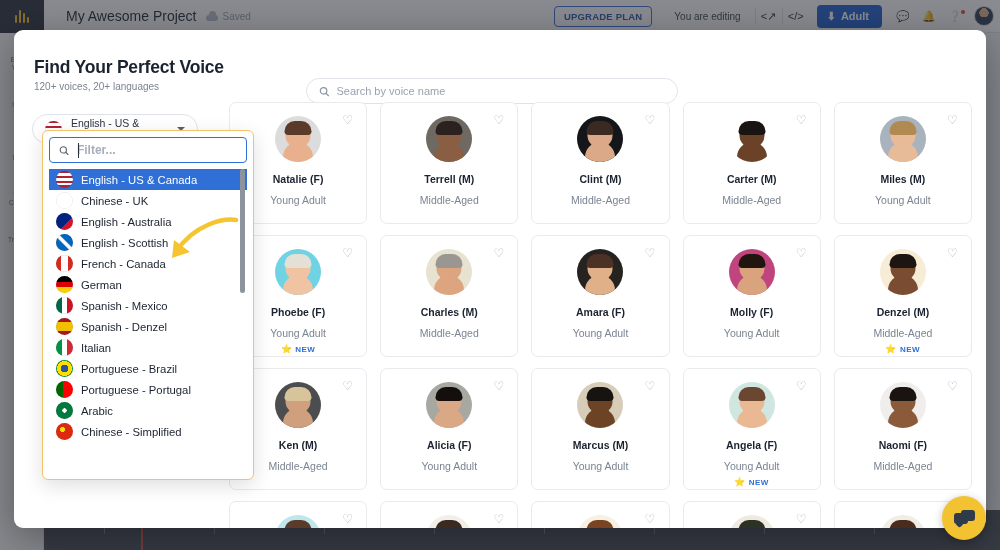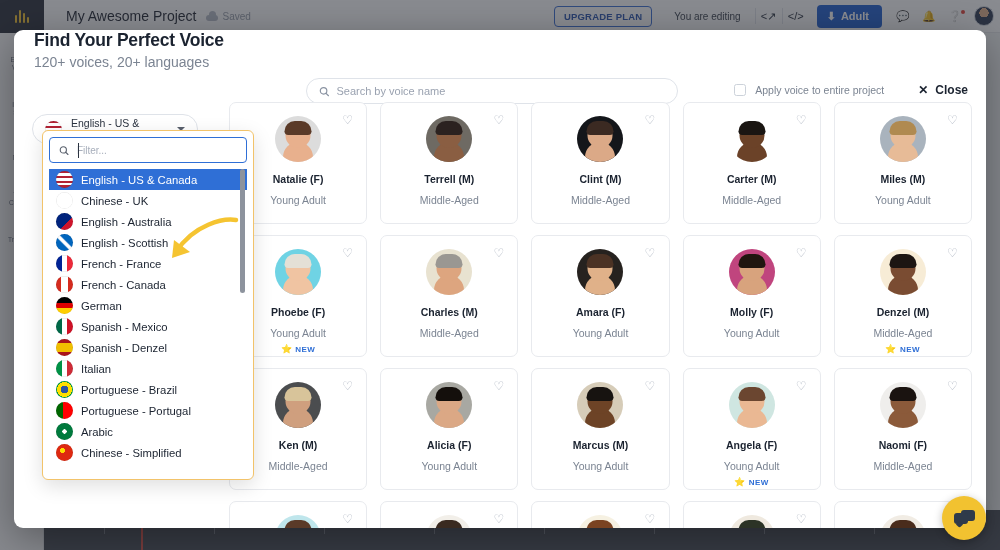--- a/index.html
+++ b/index.html
@@ -76,23 +76,23 @@
   .playhead{position:absolute;top:0;bottom:0;width:1.5px;background:#e0544a;}
 
   #dim{ position:absolute; inset:0; background:rgba(40,44,52,.55); }
 
   
   .modal{
     position:absolute; left:14px; top:30px; width:972px; height:498px;
     background:#ffffff; border-radius:9px; overflow:hidden;
     box-shadow:0 10px 40px rgba(0,0,0,.35);
   }
-  .modal-head{ height:62px; display:flex; align-items:flex-start; padding:0 20px; position:relative;}
+  .modal-head{ height:62px; display:flex; align-items:flex-end; padding:0 20px; position:relative;}
   .m-title{ font-size:17.5px; font-weight:700; color:#1b2330; letter-spacing:-.2px;}
-  .m-sub{ font-size:14px; color:#7b8492; margin-top:3px;}
+  .m-sub{ font-size:10px; color:#7b8492; margin-top:3px;}
   .search-wrap{
     position:absolute; left:292px; top:48px; width:372px; height:26px;
     border:1px solid #dfe3e9; border-radius:14px; display:flex; align-items:center;
     padding:0 12px; gap:7px; background:#fff;
   }
   .search-wrap input{
     border:0; outline:0; font-size:11px; color:#2b3340; width:100%;
     font-family:"Liberation Sans", sans-serif; background:transparent;
   }
   .search-wrap input::placeholder{ color:#9aa2b0;}
@@ -122,22 +122,22 @@
     position:absolute; left:28px; top:38px; width:212px; height:350px;
     background:#fff; border:1.5px solid #f2c36a; border-radius:6px;
     box-shadow:0 6px 20px rgba(0,0,0,.13); z-index:40; padding:6px;
     display:flex; flex-direction:column;
   }
   .filter-box{
     height:26px; border:1.5px solid #2f6fd6; border-radius:4px;
     display:flex; align-items:center; gap:8px; padding:0 9px; flex:none; position:relative;
   }
   .filter-box input{
-    border:0;outline:0;font-size:10px;color:#2b3340;width:100%;
-    font-family:"Liberation Sans", sans-serif; background:transparent;
+    border:0;outline:0;font-size:12px;color:#2b3340;width:100%;
+    font-family:"Liberation Sans", sans-serif; background:transparent;font-weight:bold;
   }
   .filter-box input::placeholder{color:#a7aebb;}
   .caret-bar{position:absolute;left:28px;top:5px;width:1px;height:15px;background:#2b3340;}
   .opt-list{ margin-top:6px; flex:1; overflow:hidden; position:relative;}
   .opt{ height:21px; display:flex; align-items:center; gap:8px; padding:0 6px 0 7px; font-size:11.3px; color:#1b2330;}
   .opt.sel{ background:#2f6fd6; color:#fff;}
   .scrollbar{ position:absolute; right:2px; top:0; width:5px; height:100%; }
   .scroll-thumb{ position:absolute; top:0; width:5px; height:124px; background:#8d939d; border-radius:3px;}
 
   
@@ -271,30 +271,20 @@
     </div>
 
     <div class="search-wrap">
       <svg width="11" height="11" viewBox="0 0 16 16">
         <circle cx="7" cy="7" r="5" fill="none" stroke="#8a93a2" stroke-width="1.8"></circle>
         <line x1="10.8" y1="10.8" x2="14.5" y2="14.5" stroke="#8a93a2" stroke-width="1.8" stroke-linecap="round"></line>
       </svg>
       <input type="text" placeholder="Search by voice name" style="">
     </div>
 
-    <div class="head-right">
-      <div class="chk-row">
-        <span class="chkbox"></span>
-        <span class="chk-lb">Apply voice to entire project</span>
-      </div>
-      <div class="close-btn">
-        <span class="x-ic">✕</span>
-        <span>Close</span>
-      </div>
-    </div>
   </div>
 
   <div class="modal-body">
 
     <div class="left-pane">
       <div class="lang-pill">
         <span class="flag" id="pill-flag" style="background: linear-gradient(rgb(178, 34, 52) 0px, rgb(178, 34, 52) 14%, rgb(255, 255, 255) 14%, rgb(255, 255, 255) 28%, rgb(178, 34, 52) 28%, rgb(178, 34, 52) 42%, rgb(255, 255, 255) 42%, rgb(255, 255, 255) 56%, rgb(178, 34, 52) 56%, rgb(178, 34, 52) 70%, rgb(255, 255, 255) 70%, rgb(255, 255, 255) 84%, rgb(178, 34, 52) 84%, rgb(178, 34, 52) 100%) 0% 0% / cover;"></span>
         <span class="lang-txt">English - US &amp; Can...</span>
         <span class="caret"></span>
       </div>
@@ -320,24 +310,20 @@
               </div>
               <div class="opt">
                 <span class="flag" style="background: linear-gradient(135deg, rgb(0, 36, 125) 0px, rgb(0, 36, 125) 60%, rgb(207, 20, 43) 60%, rgb(207, 20, 43) 100%) 0% 0% / cover;"></span>
                 <span>English - Australia</span>
               </div>
               <div class="opt">
                 <span class="flag" style="background: linear-gradient(45deg, rgb(0, 101, 189) 40%, rgb(255, 255, 255) 45%, rgb(255, 255, 255) 55%, rgb(0, 101, 189) 60%) 0% 0% / cover;"></span>
                 <span>English - Scottish</span>
               </div>
               <div class="opt">
-                <span class="flag" style="background: linear-gradient(90deg, rgb(0, 35, 149) 0px, rgb(0, 35, 149) 33%, rgb(255, 255, 255) 33%, rgb(255, 255, 255) 66%, rgb(237, 41, 57) 66%, rgb(237, 41, 57) 100%) 0% 0% / cover;"></span>
-                <span>French - France</span>
-              </div>
-              <div class="opt">
                 <span class="flag" style="background: linear-gradient(90deg, rgb(213, 43, 30) 0px, rgb(213, 43, 30) 28%, rgb(255, 255, 255) 28%, rgb(255, 255, 255) 72%, rgb(213, 43, 30) 72%, rgb(213, 43, 30) 100%) 0% 0% / cover;"></span>
                 <span>French - Canada</span>
               </div>
               <div class="opt">
                 <span class="flag" style="background: linear-gradient(rgb(0, 0, 0) 0px, rgb(0, 0, 0) 33%, rgb(221, 0, 0) 33%, rgb(221, 0, 0) 66%, rgb(255, 206, 0) 66%, rgb(255, 206, 0) 100%) 0% 0% / cover;"></span>
                 <span>German</span>
               </div>
               <div class="opt">
                 <span class="flag" style="background: linear-gradient(90deg, rgb(0, 104, 71) 0px, rgb(0, 104, 71) 33%, rgb(255, 255, 255) 33%, rgb(255, 255, 255) 66%, rgb(206, 17, 38) 66%, rgb(206, 17, 38) 100%) 0% 0% / cover;"></span>
                 <span>Spanish - Mexico</span>

